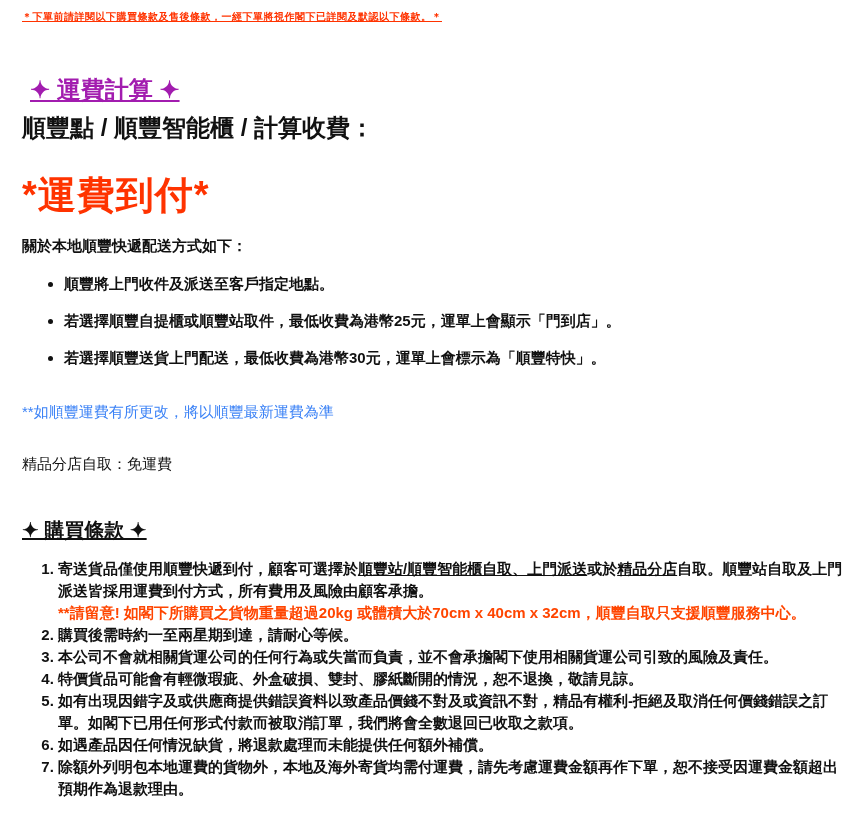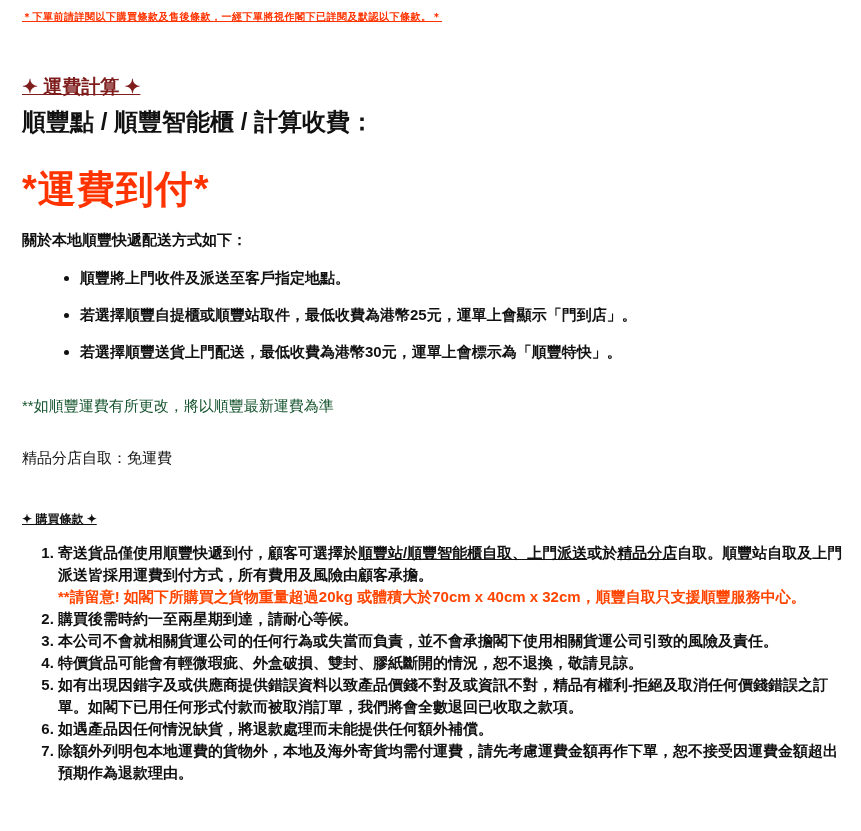--- a/index.html
+++ b/index.html
@@ -19,25 +19,25 @@
   }
   .top-notice {
     margin: 0;
     font-size: 10px;
     font-weight: 700;
     color: #FF3300;
     text-decoration: underline;
     letter-spacing: 0.5px;
   }
   .sec-heading {
-    margin: 50px 0 0 0;
-    font-size: 19px;
+    margin: 50px 0 0 8px;
+    font-size: 24px;
     font-weight: 700;
     text-decoration: underline;
-    color: #7f1d1d;
+    color: #a21caf;
   }
   .sub-heading {
     margin: 6px 0 0 0;
     font-size: 24px;
     font-weight: 700;
     color: #111111;
   }
   .big-title {
     margin: 26px 0 0 0;
     font-size: 38px;
@@ -51,44 +51,44 @@
     font-size: 15px;
     font-weight: 700;
     line-height: 26px;
   }
   .methods-intro {
     margin: 16px 0 0 0;
     font-size: 15px;
     font-weight: 700;
   }
   ul.methods {
-    margin: 16px;
+    margin: 0;
     padding: 0 0 0 42px;
     list-style: disc;
   }
   ul.methods li {
     margin: 18px 0 0 0;
     font-size: 15px;
     font-weight: 700;
     line-height: 19px;
   }
   .fee-note {
     margin: 36px 0 0 0;
     font-size: 15px;
     font-weight: 400;
-    color: #14532d;
+    color: #3b82f6;
   }
   .pickup-note {
     margin: 33px 0 0 0;
     font-size: 15px;
     font-weight: 400;
   }
   .terms-heading {
     margin: 43px 0 0 0;
-    font-size: 12px;
+    font-size: 20px;
     font-weight: 700;
     text-decoration: underline;
   }
   ol.terms-list {
     margin: 14px 0 0 0;
     padding: 0 0 0 36px;
     max-width: 823px;
   }
   ol.terms-list li {
     font-size: 15px;

